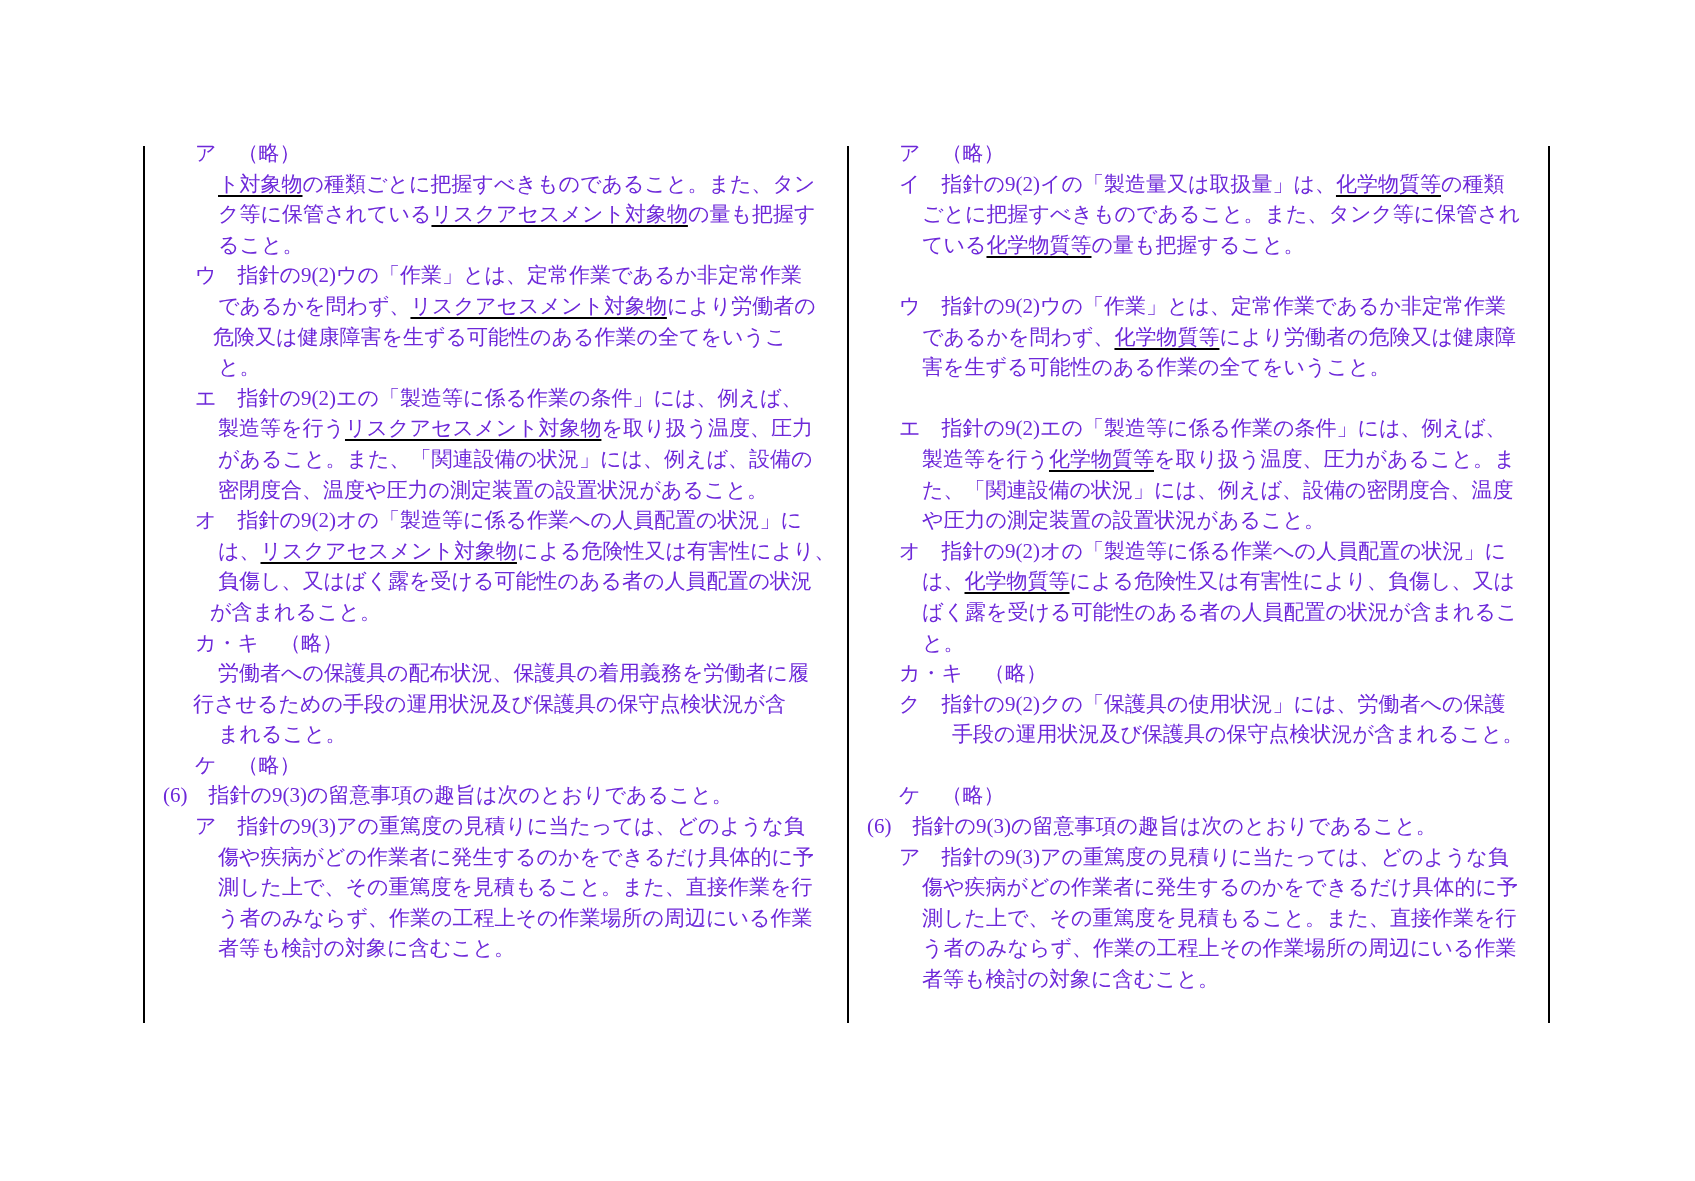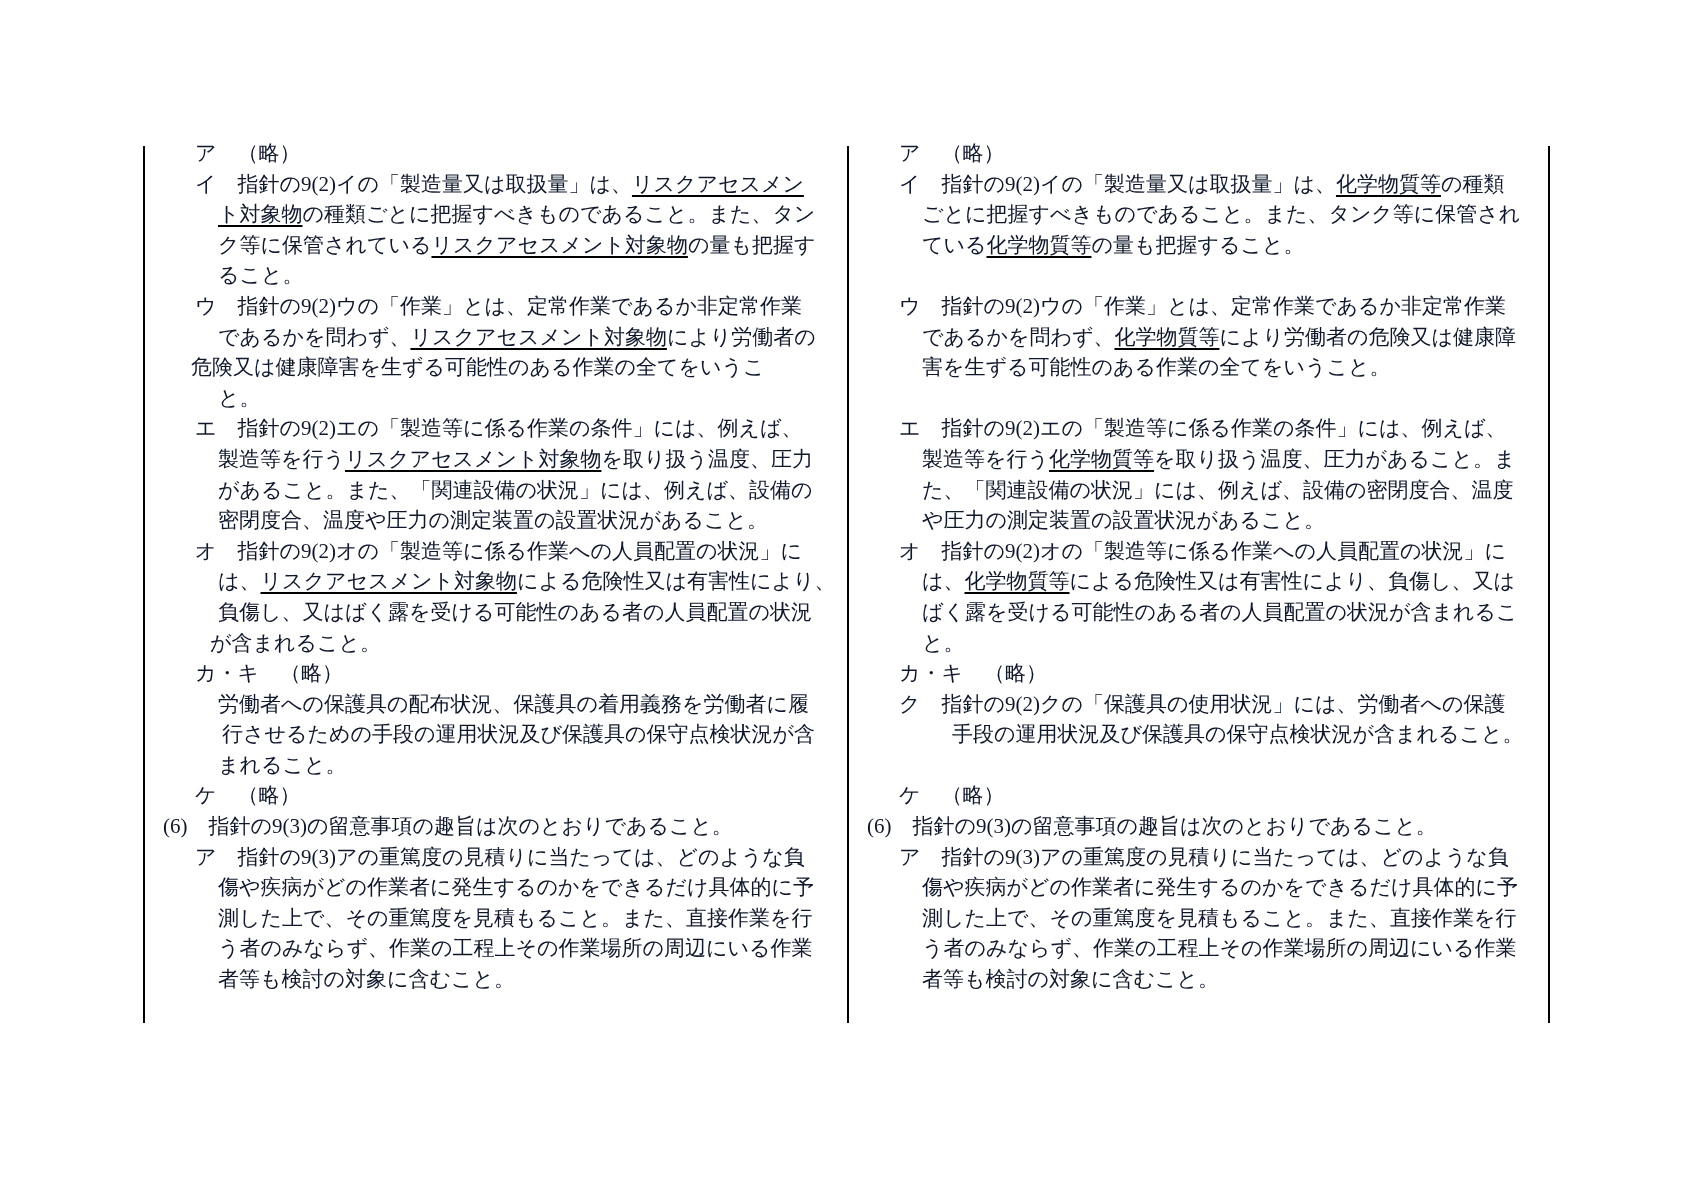--- a/index.html
+++ b/index.html
@@ -5,21 +5,21 @@
   html, body {
     margin: 0;
     padding: 0;
     background: #ffffff;
   }
   .page {
     position: relative;
     width: 1695px;
     height: 1181px;
     background: #ffffff;
-    color: #0f172a;
+    color: #6d28d9;
     font-family: "Liberation Serif", "DejaVu Serif", serif;
     overflow: hidden;
   }
   .vrule {
     position: absolute;
     top: 146px;
     width: 2px;
     height: 877px;
     background: #000000;
   }
@@ -48,39 +48,38 @@
 </style>
 </head>
 <body>
 
 <div class="page">
   <div class="vrule left"></div>
   <div class="vrule center"></div>
   <div class="vrule right"></div>
   <div class="col left" id="col-left">
       <div class="line" style="padding-left: 50px;">ア　（略）</div>
-      <div class="line" style="padding-left: 50px;">イ　指針の9(2)イの「製造量又は取扱量」は、<span class="u">リスクアセスメン</span></div>
       <div class="line" style="padding-left: 73px;"><span class="u">ト対象物</span>の種類ごとに把握すべきものであること。また、タン</div>
       <div class="line" style="padding-left: 73px;">ク等に保管されている<span class="u">リスクアセスメント対象物</span>の量も把握す</div>
       <div class="line" style="padding-left: 73px;">ること。</div>
       <div class="line" style="padding-left: 50px;">ウ　指針の9(2)ウの「作業」とは、定常作業であるか非定常作業</div>
       <div class="line" style="padding-left: 73px;">であるかを問わず、<span class="u">リスクアセスメント対象物</span>により労働者の</div>
-      <div class="line" style="padding-left: 46px;">危険又は健康障害を生ずる可能性のある作業の全てをいうこ</div>
+      <div class="line" style="padding-left: 46px; margin-left: 22px;">危険又は健康障害を生ずる可能性のある作業の全てをいうこ</div>
       <div class="line" style="padding-left: 73px;">と。</div>
       <div class="line" style="padding-left: 50px;">エ　指針の9(2)エの「製造等に係る作業の条件」には、例えば、</div>
       <div class="line" style="padding-left: 73px;">製造等を行う<span class="u">リスクアセスメント対象物</span>を取り扱う温度、圧力</div>
       <div class="line" style="padding-left: 73px;">があること。また、「関連設備の状況」には、例えば、設備の</div>
       <div class="line" style="padding-left: 73px;">密閉度合、温度や圧力の測定装置の設置状況があること。</div>
       <div class="line" style="padding-left: 50px;">オ　指針の9(2)オの「製造等に係る作業への人員配置の状況」に</div>
       <div class="line" style="padding-left: 73px;">は、<span class="u">リスクアセスメント対象物</span>による危険性又は有害性により、</div>
       <div class="line" style="padding-left: 73px;">負傷し、又はばく露を受ける可能性のある者の人員配置の状況</div>
       <div class="line" style="padding-left: 65px;">が含まれること。</div>
       <div class="line" style="padding-left: 50px;">カ・キ　（略）</div>
       <div class="line" style="padding-left: 73px;">労働者への保護具の配布状況、保護具の着用義務を労働者に履</div>
-      <div class="line" style="padding-left: 77px;">行させるための手段の運用状況及び保護具の保守点検状況が含</div>
+      <div class="line" style="padding-left: 48px;">行させるための手段の運用状況及び保護具の保守点検状況が含</div>
       <div class="line" style="padding-left: 73px;">まれること。</div>
       <div class="line" style="padding-left: 50px;">ケ　（略）</div>
       <div class="line" style="padding-left: 18px;">(6)　指針の9(3)の留意事項の趣旨は次のとおりであること。</div>
       <div class="line" style="padding-left: 50px;">ア　指針の9(3)アの重篤度の見積りに当たっては、どのような負</div>
       <div class="line" style="padding-left: 73px;">傷や疾病がどの作業者に発生するのかをできるだけ具体的に予</div>
       <div class="line" style="padding-left: 73px;">測した上で、その重篤度を見積もること。また、直接作業を行</div>
       <div class="line" style="padding-left: 73px;">う者のみならず、作業の工程上その作業場所の周辺にいる作業</div>
       <div class="line" style="padding-left: 73px;">者等も検討の対象に含むこと。</div>
     </div>
   <div class="col right" id="col-right">

